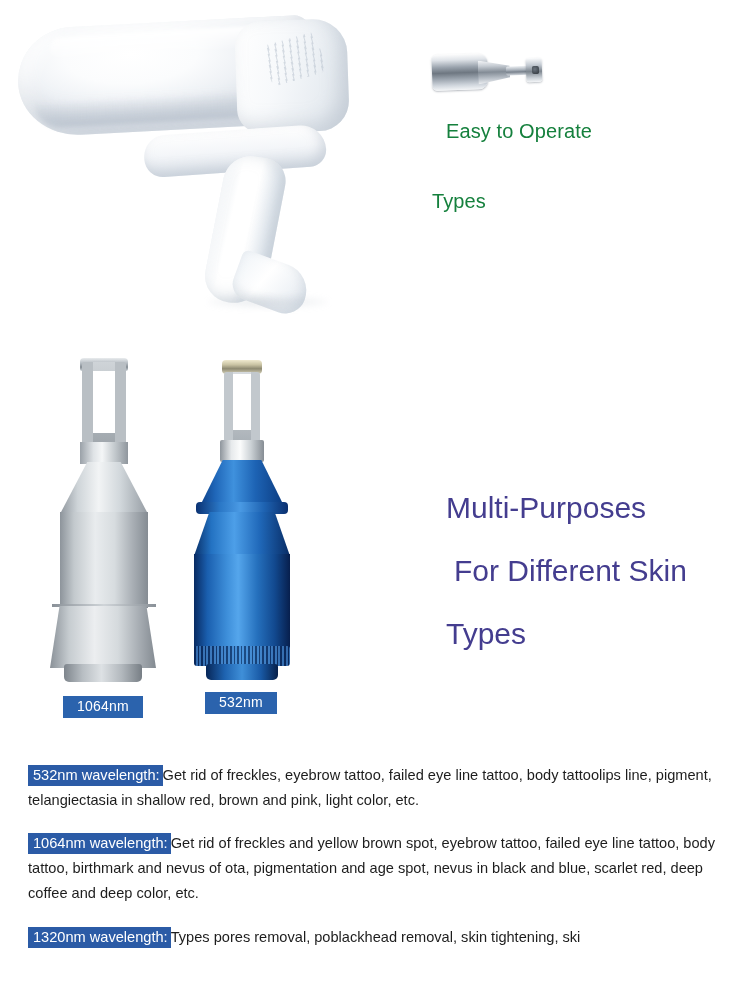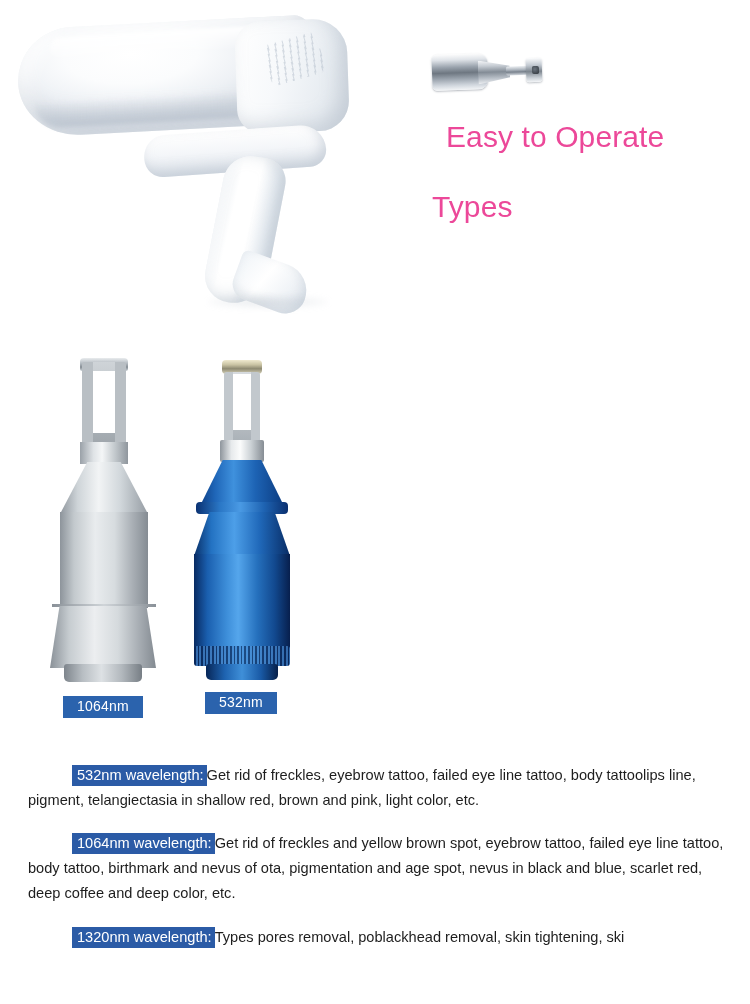--- a/index.html
+++ b/index.html
@@ -172,23 +172,23 @@
     left: 200px; top: 288px;
     width: 120px; height: 12px;
     background: radial-gradient(ellipse at center, rgba(170,180,192,0.28), rgba(255,255,255,0));
     border-radius: 50%;
     filter: blur(3px);
   }
 
   
   .hero-heading {
     position: absolute;
-    color: #ec4899;
+    color: #15803d;
     font-family: "Liberation Sans", sans-serif;
-    font-size: 30px;
+    font-size: 20px;
     font-weight: 400;
     letter-spacing: 0.1px;
     white-space: nowrap;
   }
   #heading-easy  { left: 446px; top: 120px; }
   #heading-handle{ left: 432px; top: 190px; }
 
   
   #section-tips {
     position: absolute;
@@ -411,21 +411,20 @@
   #desc-1064 { top: 72px; }
   #desc-1320 { top: 166px; }
 
   .wl-tag {
     background: #2b5ba6;
     color: #ffffff;
     padding: 2px 3px 3px 5px;
     font-size: 14.6px;
     white-space: nowrap;
     box-decoration-break: clone;
-    margin-left: 44px;
     -webkit-box-decoration-break: clone;
   }
   .desc-text { color: #1d1d1d; }
 </style>
 </head>
 <body>
 
 <div id="section-handpiece">
 
   <div class="handpiece">
@@ -484,20 +483,25 @@
         <div class="noz-base"></div>
       </div>
       <div class="tip-label">
         <span class="wl-chip">532nm</span>
       </div>
     </div>
 
 
   </div>
 
+  <div id="heading-multi">
+    <span class="hl hl-1">Multi-Purposes</span>
+    <span class="hl hl-2">For Different Skin</span>
+    <span class="hl hl-3">Types</span>
+  </div>
 </div>
 
 <div id="section-desc">
 
   <p class="desc-block" id="desc-532">
     <span class="wl-tag">532nm wavelength:</span><span class="desc-text">Get rid of freckles, eyebrow tattoo, failed eye line tattoo, body tattoolips line, pigment, telangiectasia in shallow red, brown and pink, light color, etc.</span>
   </p>
 
   <p class="desc-block" id="desc-1064">
     <span class="wl-tag">1064nm wavelength:</span><span class="desc-text">Get rid of freckles and yellow brown spot, eyebrow tattoo, failed eye line tattoo, body tattoo, birthmark and nevus of ota, pigmentation and age spot, nevus in black and blue, scarlet red, deep coffee and deep color, etc.</span>

